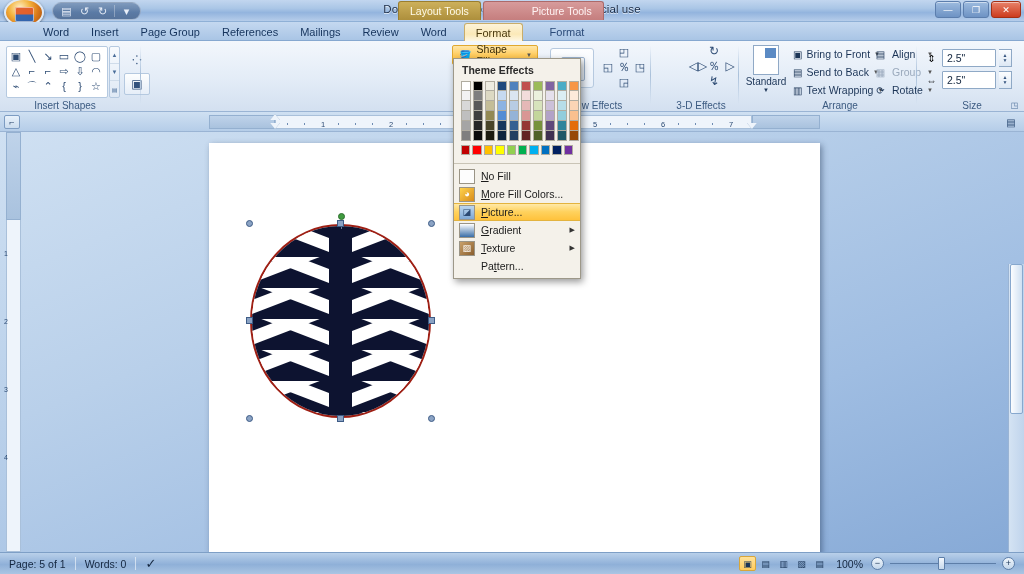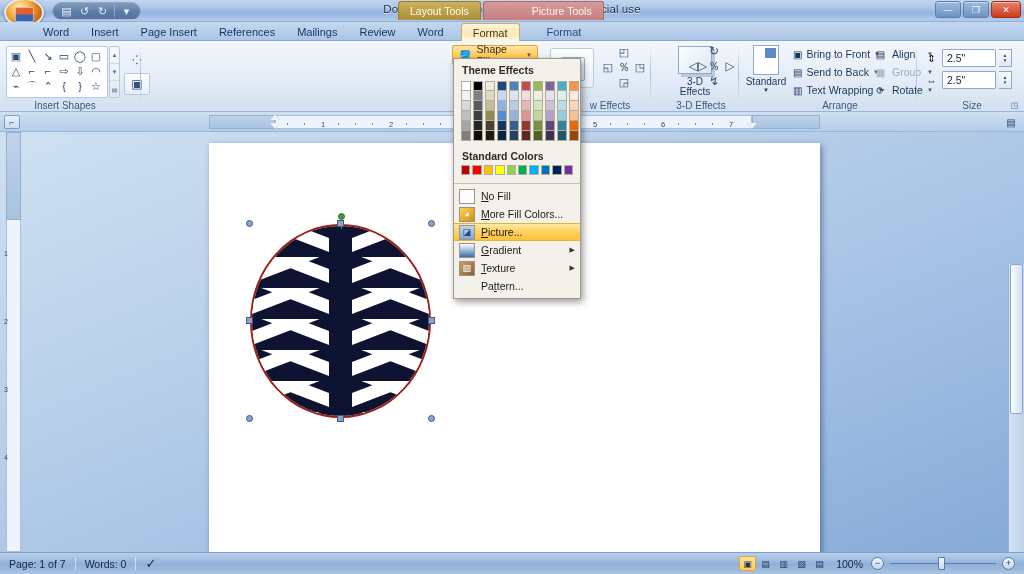--- a/index.html
+++ b/index.html
@@ -263,21 +263,21 @@
       <div class="wbtn">—</div>
       <div class="wbtn">❐</div>
       <div class="wbtn close">✕</div>
     </div>
   </div>
 
   <div class="tabstrip">
     <div class="tabs">
       <div class="tab">Word</div>
       <div class="tab">Insert</div>
-      <div class="tab">Page Insert</div>
+      <div class="tab">Page Group</div>
       <div class="tab">References</div>
       <div class="tab">Mailings</div>
       <div class="tab">Review</div>
       <div class="tab">Word</div>
       <div class="tab active" style="margin-left:6px">Format</div>
       <div class="tab picfmt" style="margin-left:16px">Format</div>
     </div>
   </div>
 
   <div class="ribbon">
@@ -339,30 +339,25 @@
       <div class="efftile" style="left:2px">
         <div class="sq"></div>
       </div>
       <div style="position:absolute;left:50px;top:4px;width:52px;height:48px">
         <div class="iconbtn" style="position:absolute;left:18px;top:0;width:16px;height:14px;font-size:11px">◰</div>
         <div class="iconbtn" style="position:absolute;left:2px;top:15px;width:16px;height:14px;font-size:11px">◱</div>
         <div class="iconbtn" style="position:absolute;left:18px;top:15px;width:16px;height:14px;font-size:12px">％</div>
         <div class="iconbtn" style="position:absolute;left:34px;top:15px;width:16px;height:14px;font-size:11px">◳</div>
         <div class="iconbtn" style="position:absolute;left:18px;top:30px;width:16px;height:14px;font-size:11px">◲</div>
       </div>
-      <div class="glabel" style="left:12px;width:100px">w Effects</div>
+      <div class="glabel" style="left:4px;width:100px">w Effects</div>
     </div>
     <div class="rsep" style="left:650px"></div>
 
     <div class="rgroup" style="left:656px; width:80px;">
-      <div style="position:absolute;left:10px;top:5px;width:58px;">
-        <div style="width:34px;height:28px;margin:0 auto;background:linear-gradient(135deg,#fdfeff,#dce6f2);border:1px solid #8fa8c6;box-shadow:3px 3px 0 #b9c8da;"></div>
-        <div style="text-align:center;font-size:10px;color:#1c3557;margin-top:2px">3-D</div>
-        <div style="text-align:center;font-size:10px;color:#1c3557;line-height:10px">Effects</div>
-      </div>
       <div class="glabel" style="left:-10px;width:110px">3-D Effects</div>
     </div>
 
     <div class="rgroup" style="left:688px; width:50px;">
       <div class="iconbtn" style="position:absolute;left:18px;top:3px;width:16px;height:14px;font-size:12px">↻</div>
       <div class="iconbtn" style="position:absolute;left:2px;top:18px;width:16px;height:14px;font-size:12px">◁▷</div>
       <div class="iconbtn" style="position:absolute;left:18px;top:18px;width:16px;height:14px;font-size:12px">％</div>
       <div class="iconbtn" style="position:absolute;left:34px;top:18px;width:16px;height:14px;font-size:12px">▷</div>
       <div class="iconbtn" style="position:absolute;left:18px;top:33px;width:16px;height:14px;font-size:12px">↯</div>
     </div>
@@ -598,21 +593,20 @@
       <div class="pcol">
         <div class="pcell" style="background:#f79646"></div>
         <div class="pcell" style="background:#fdeada"></div>
         <div class="pcell" style="background:#fbd5b5"></div>
         <div class="pcell" style="background:#fac08f"></div>
         <div class="pcell" style="background:#e36c09"></div>
         <div class="pcell" style="background:#974806"></div>
       </div>
     </div>
 
-    <div class="mhdr">Standard Colors</div>
     <div class="palrow" style="padding-bottom:5px">
       <div class="pcell" style="background:#c00000"></div>
       <div class="pcell" style="background:#ff0000"></div>
       <div class="pcell" style="background:#ffc000"></div>
       <div class="pcell" style="background:#ffff00"></div>
       <div class="pcell" style="background:#92d050"></div>
       <div class="pcell" style="background:#00b050"></div>
       <div class="pcell" style="background:#00b0f0"></div>
       <div class="pcell" style="background:#0070c0"></div>
       <div class="pcell" style="background:#002060"></div>
@@ -642,21 +636,21 @@
       <span><span class="ul">T</span>exture</span>
       <span class="marrow">▶</span>
     </div>
     <div class="mitem" style="margin-bottom:3px">
       <span class="mico" style="border:none;background:transparent"></span>
       <span>Pa<span class="ul">t</span>tern...</span>
     </div>
   </div>
 
   <div class="status">
-    <div class="sitem">Page: 1 of 7</div>
+    <div class="sitem">Page: 5 of 1</div>
     <div class="svsep"></div>
     <div class="sitem">Words: 0</div>
     <div class="svsep"></div>
     <div class="sitem" style="font-size:13px">✓</div>
 
     <div class="vbtns">
       <div class="vbtn on">▣</div>
       <div class="vbtn">▤</div>
       <div class="vbtn">▥</div>
       <div class="vbtn">▧</div>

